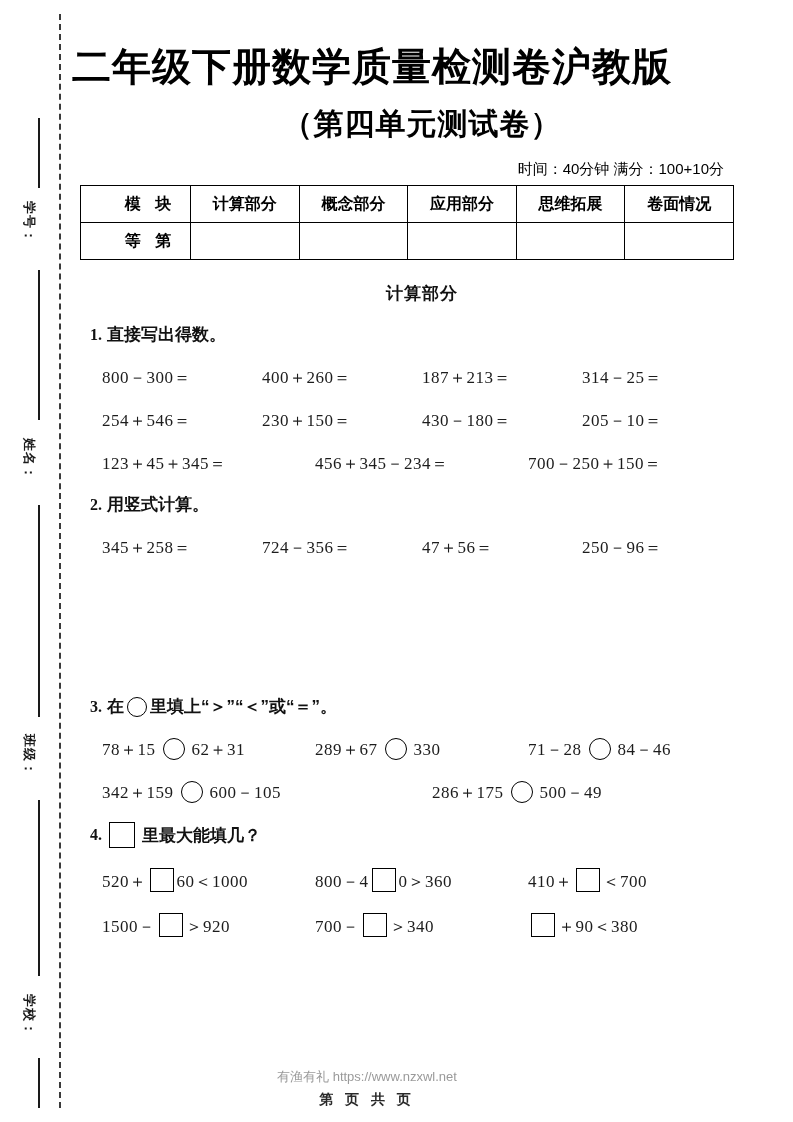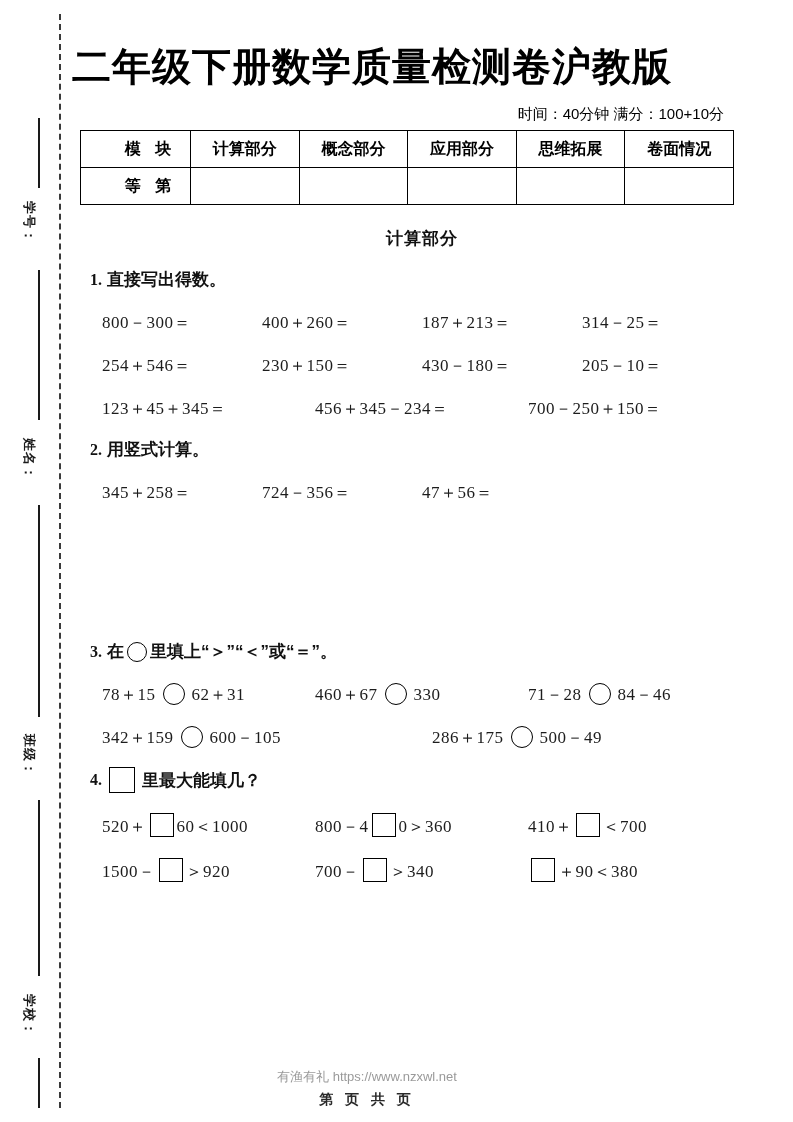--- a/index.html
+++ b/index.html
@@ -212,20 +212,21 @@
 </div>
 <div class="margin-rule" style="top:800px;height:176px;"></div>
 <div class="margin-label" style="top:1006px;">
   <span>学校：</span>
 </div>
 <div class="margin-rule" style="top:1058px;height:50px;"></div>
 
 <div class="page">
 
   <h1 class="title-main">二年级下册数学质量检测卷沪教版</h1>
+  <h2 class="title-sub">（第四单元测试卷）</h2>
 
   <div class="meta-line">时间：40分钟  满分：100+10分</div>
 
   <table class="score-table">
     <tbody>
         <tr>
       <td class="first-col">模 块</td>
       <td>计算部分</td>
       <td>概念部分</td>
       <td>应用部分</td>
@@ -268,36 +269,37 @@
   </div>
 
   <div class="q-title">
     <span class="q-num">2.</span>
     <span>用竖式计算。</span>
   </div>
   <div class="row r4">
     <div class="cell">345＋258＝</div>
     <div class="cell">724－356＝</div>
     <div class="cell">47＋56＝</div>
+    <div class="cell">250－96＝</div>
   </div>
 
   <div class="spacer-work"></div>
 
   <div class="q-title">
     <span class="q-num">3.</span>
     <span>在</span>
     <span class="circle" style="width:20px;height:20px;margin:0 1px;vertical-align:-4px;"></span>
     <span>里填上“＞”“＜”或“＝”。</span>
   </div>
   <div class="row r3">
     <div class="cell">
       <span>78＋15</span><span class="circle"></span><span>62＋31</span>
     </div>
     <div class="cell">
-      <span>460＋67</span><span class="circle"></span><span>330</span>
+      <span>289＋67</span><span class="circle"></span><span>330</span>
     </div>
     <div class="cell">
       <span>71－28</span><span class="circle"></span><span>84－46</span>
     </div>
   </div>
   <div class="row r2col">
     <div class="cell">
       <span>342＋159</span><span class="circle"></span><span>600－105</span>
     </div>
     <div class="cell">

